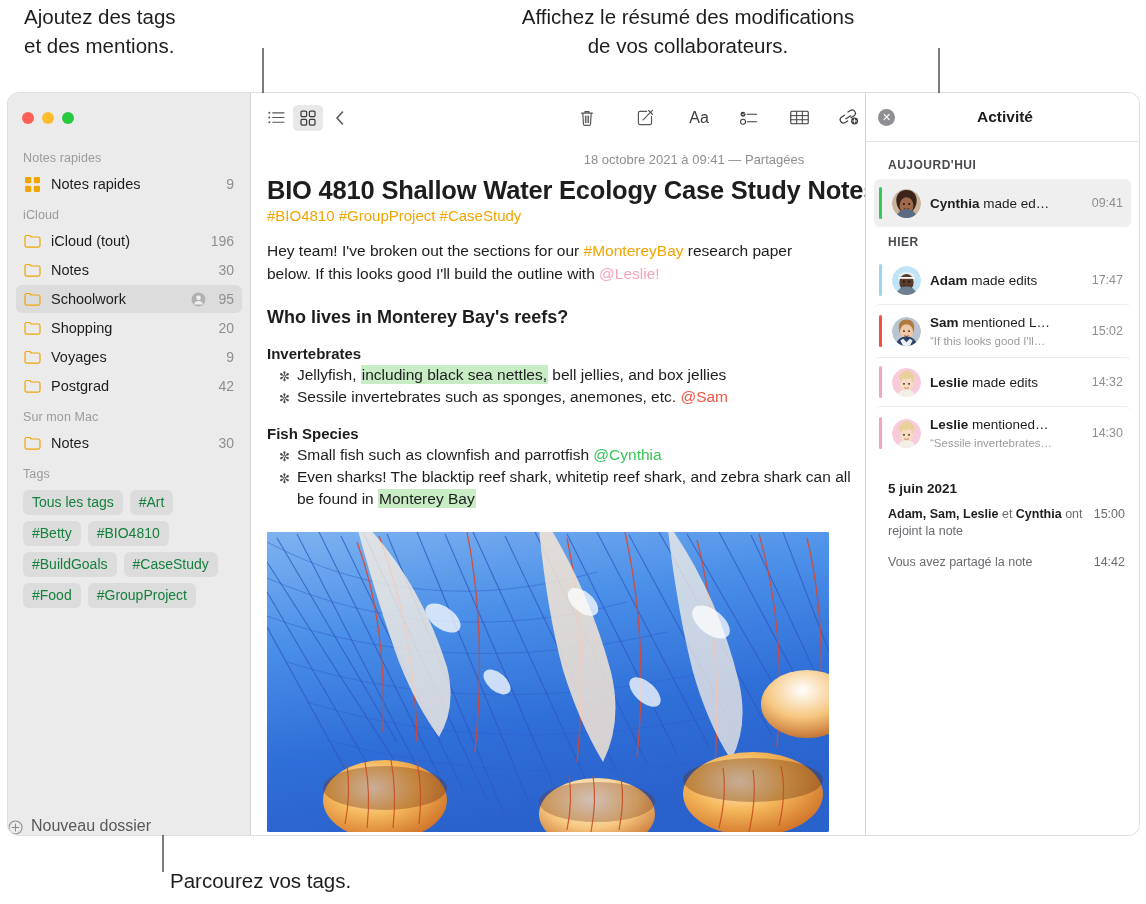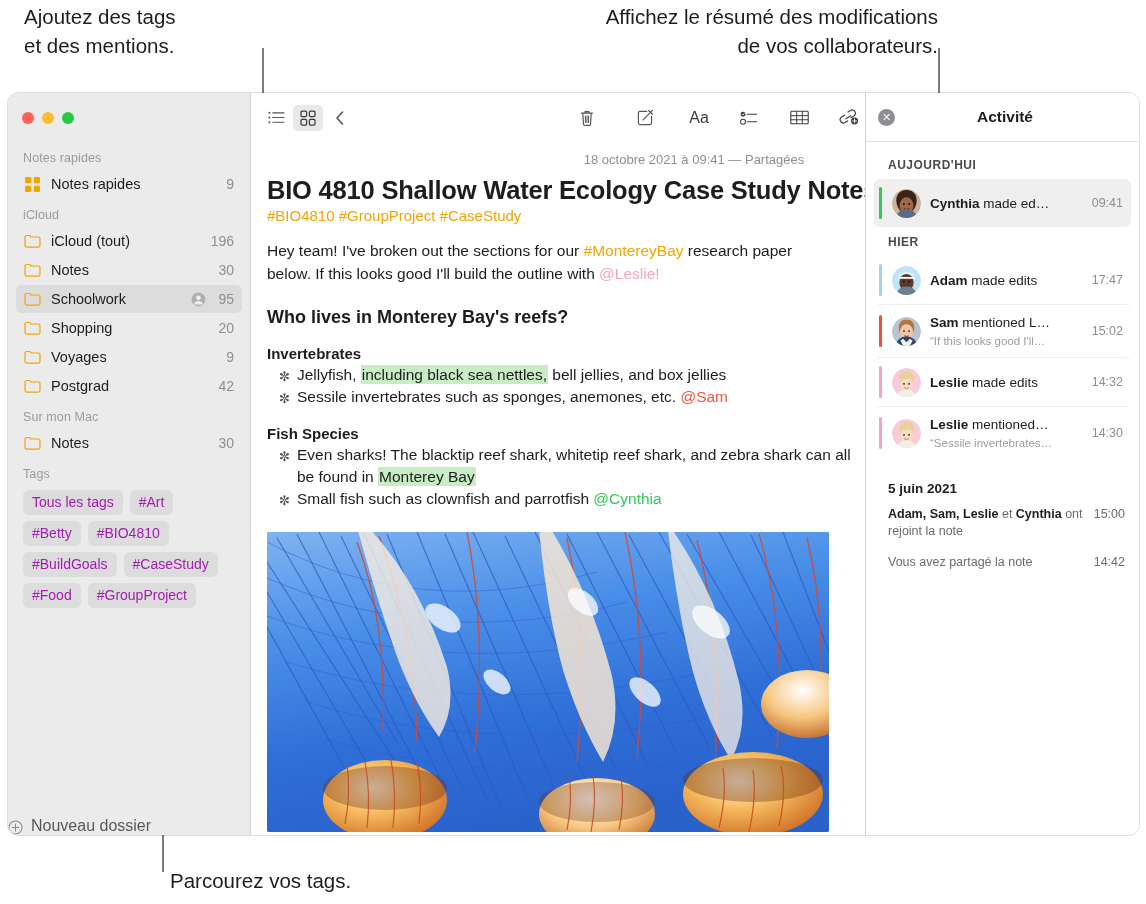--- a/index.html
+++ b/index.html
@@ -19,21 +19,21 @@
 
   
   .callout {
     position: absolute;
     font-size: 20.5px;
     line-height: 29px;
     color: #1d1d1f;
     white-space: pre-line;
   }
   #callout-tags { left: 24px; top: 2px; width: 236px; text-align: left; }
-  #callout-activity { left: 438px; top: 2px; width: 500px; text-align: right; }
+  #callout-activity { left: 438px; top: 2px; width: 500px; text-align: center; }
   #callout-browse { left: 170px; top: 866px; width: 400px; text-align: left; }
 
   .lead-v {
     position: absolute;
     width: 2px;
     background: #7c7c7c;
   }
   .lead-h {
     position: absolute;
     height: 2px;
@@ -113,21 +113,21 @@
   }
 
   .tagwrap {
     display: flex;
     flex-wrap: wrap;
     gap: 6px 7px;
     padding: 5px 14px 4px 15px;
   }
   .tagchip {
     background: #dcdcdc;
-    color: #a21caf;
+    color: #15803d;
     border-radius: 6px;
     font-size: 14px;
     padding: 4px 9px 5px 9px;
     line-height: 16px;
     white-space: nowrap;
   }
 
   #sidebar-footer {
     height: 44px;
     flex: 0 0 44px;
@@ -650,22 +650,22 @@
           <div class="note-h2">Who lives in Monterey Bay's reefs?</div>
 
           <div class="note-h3">Invertebrates</div>
           <ul class="note-ul">
             <li><span>Jellyfish, </span><span class="hl">including black sea nettles,</span><span> bell jellies, and box jellies</span></li>
             <li><span>Sessile invertebrates such as sponges, anemones, etc. </span><span class="mention-red">@Sam</span></li>
           </ul>
 
           <div class="note-h3">Fish Species</div>
           <ul class="note-ul">
+            <li><span>Small fish such as clownfish and parrotfish </span><span class="mention-green">@Cynthia</span></li>
             <li><span>Even sharks! The blacktip reef shark, whitetip reef shark, and zebra shark can all be found in </span><span class="hl">Monterey Bay</span></li>
-            <li><span>Small fish such as clownfish and parrotfish </span><span class="mention-green">@Cynthia</span></li>
           </ul>
 
           <div id="note-image">
             <svg width="562" height="300" viewBox="0 0 562 300" preserveAspectRatio="none">
               <defs>
                 <linearGradient id="seaBg" x1="0" y1="0" x2="0.3" y2="1">
                   <stop offset="0%" stop-color="#7fb3f0"></stop>
                   <stop offset="35%" stop-color="#4a8fe8"></stop>
                   <stop offset="70%" stop-color="#2f6fd8"></stop>
                   <stop offset="100%" stop-color="#2a62cc"></stop>

